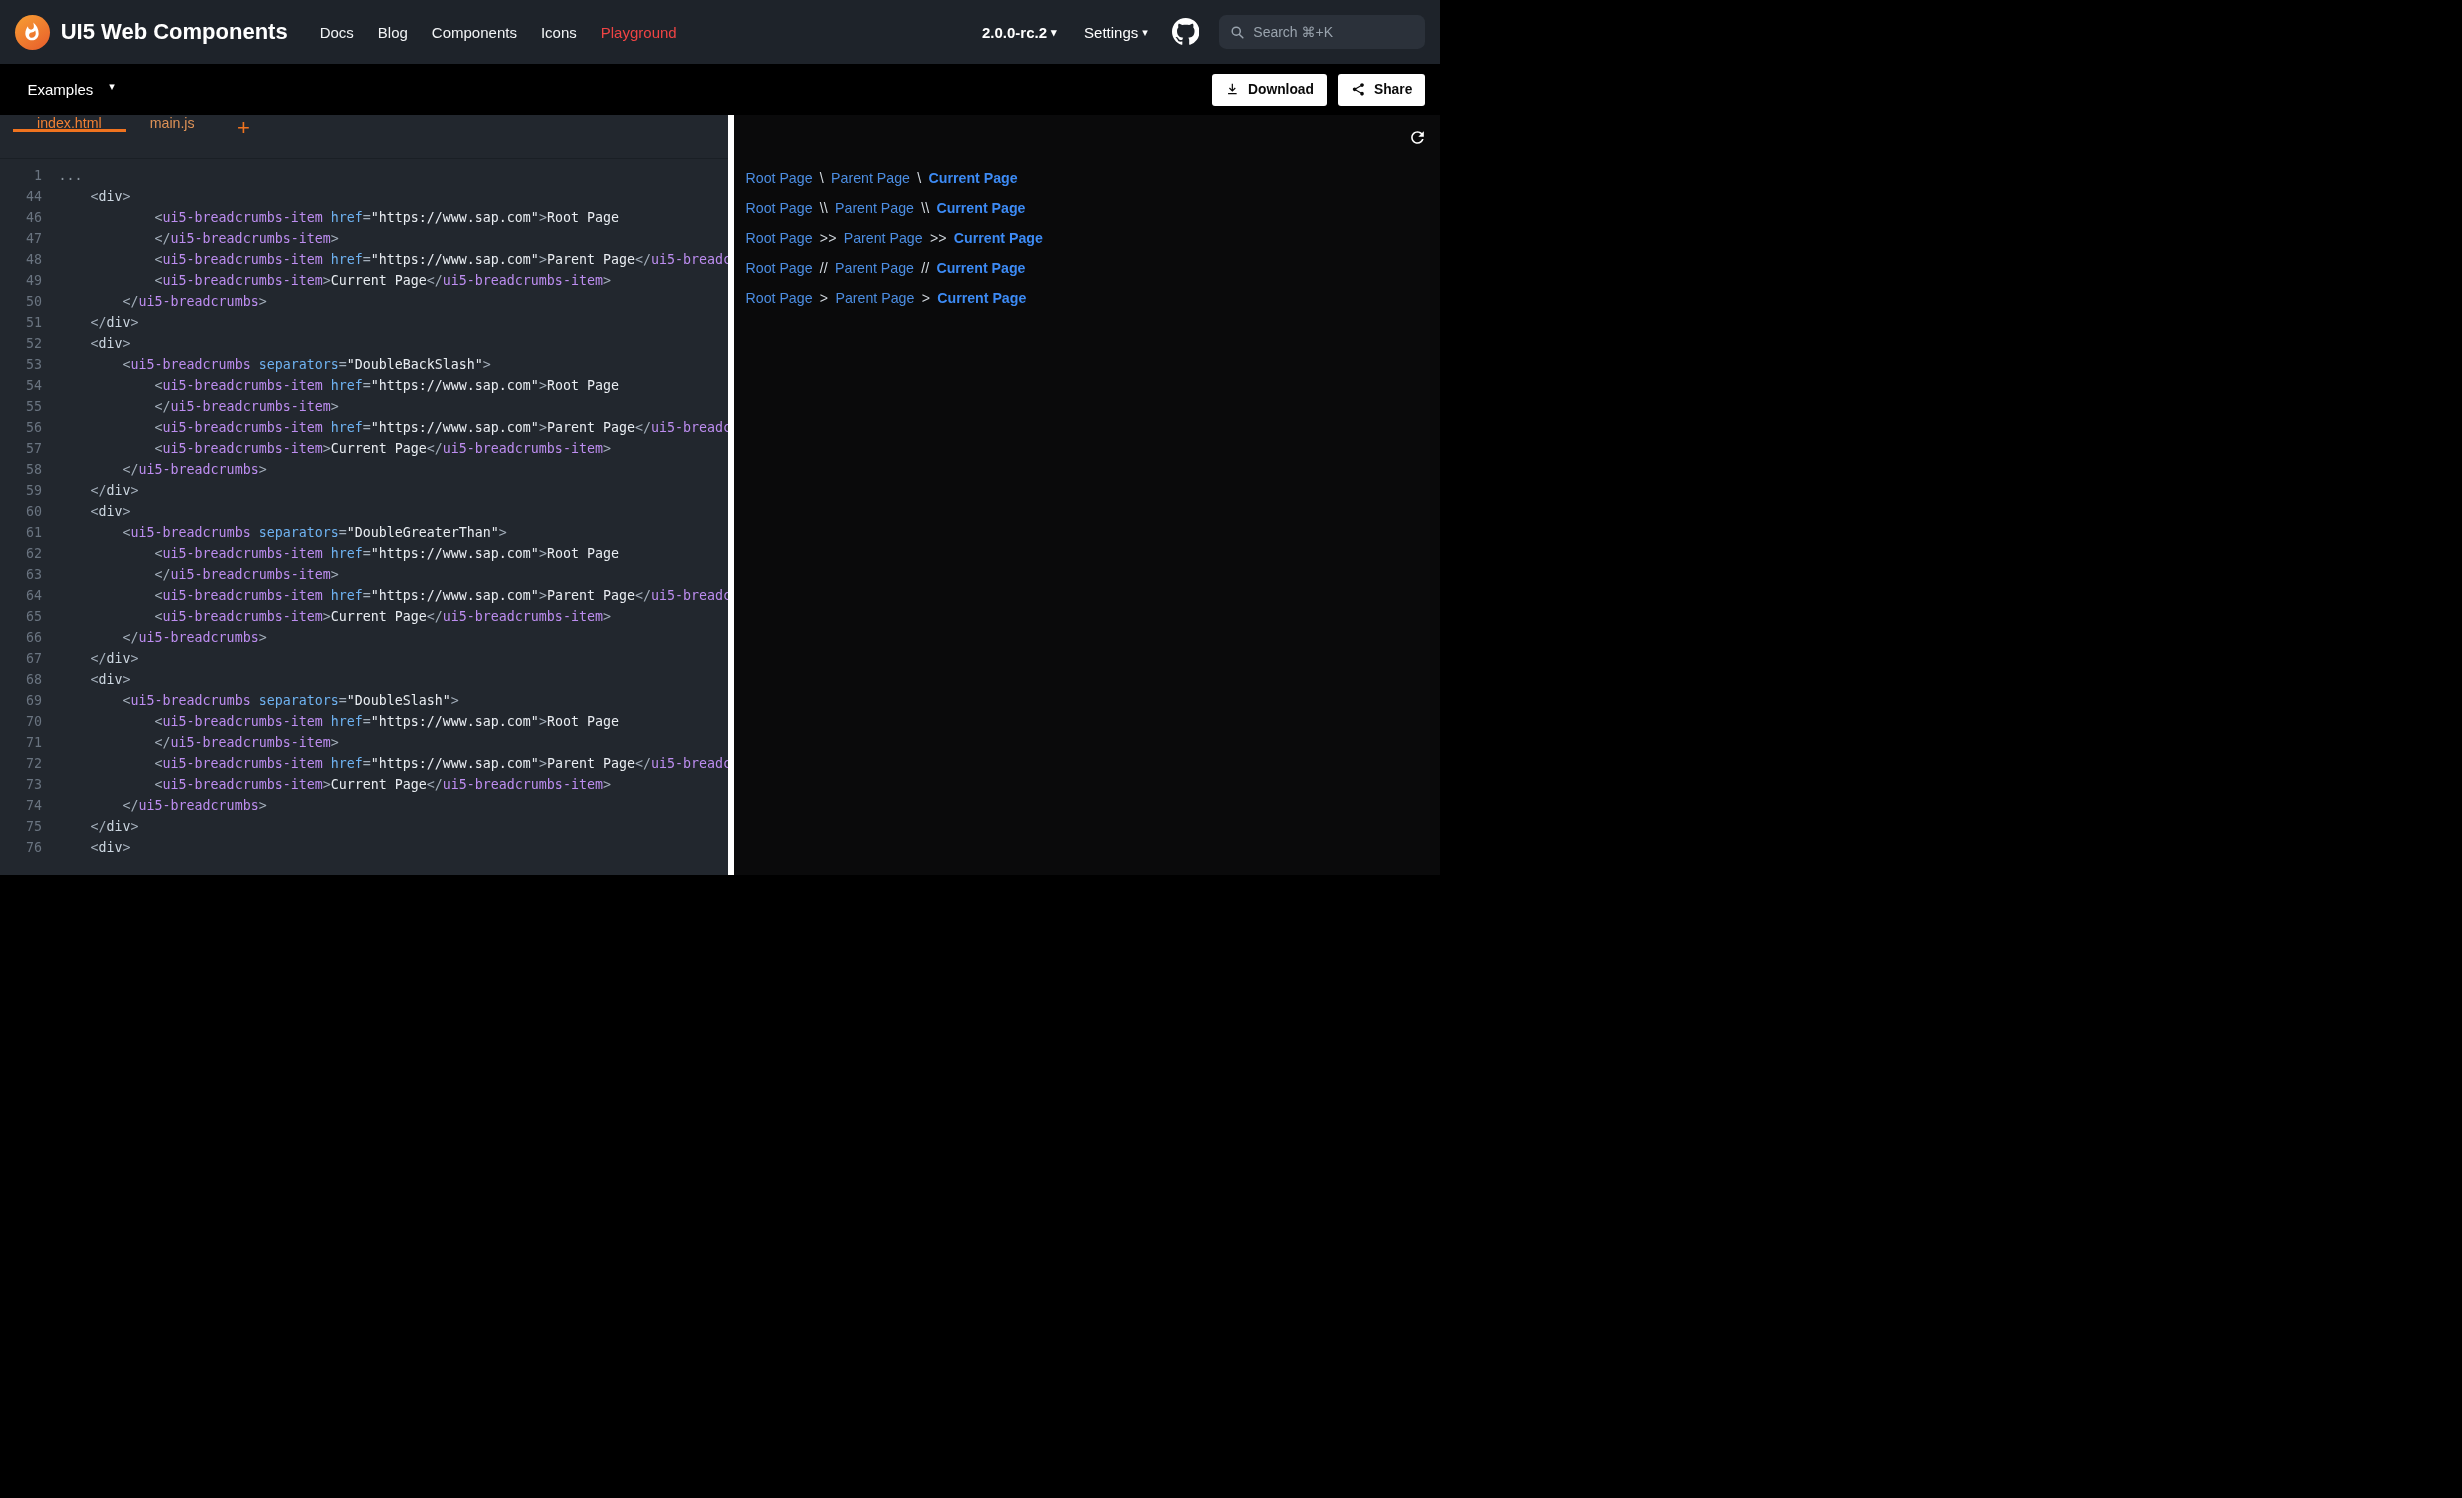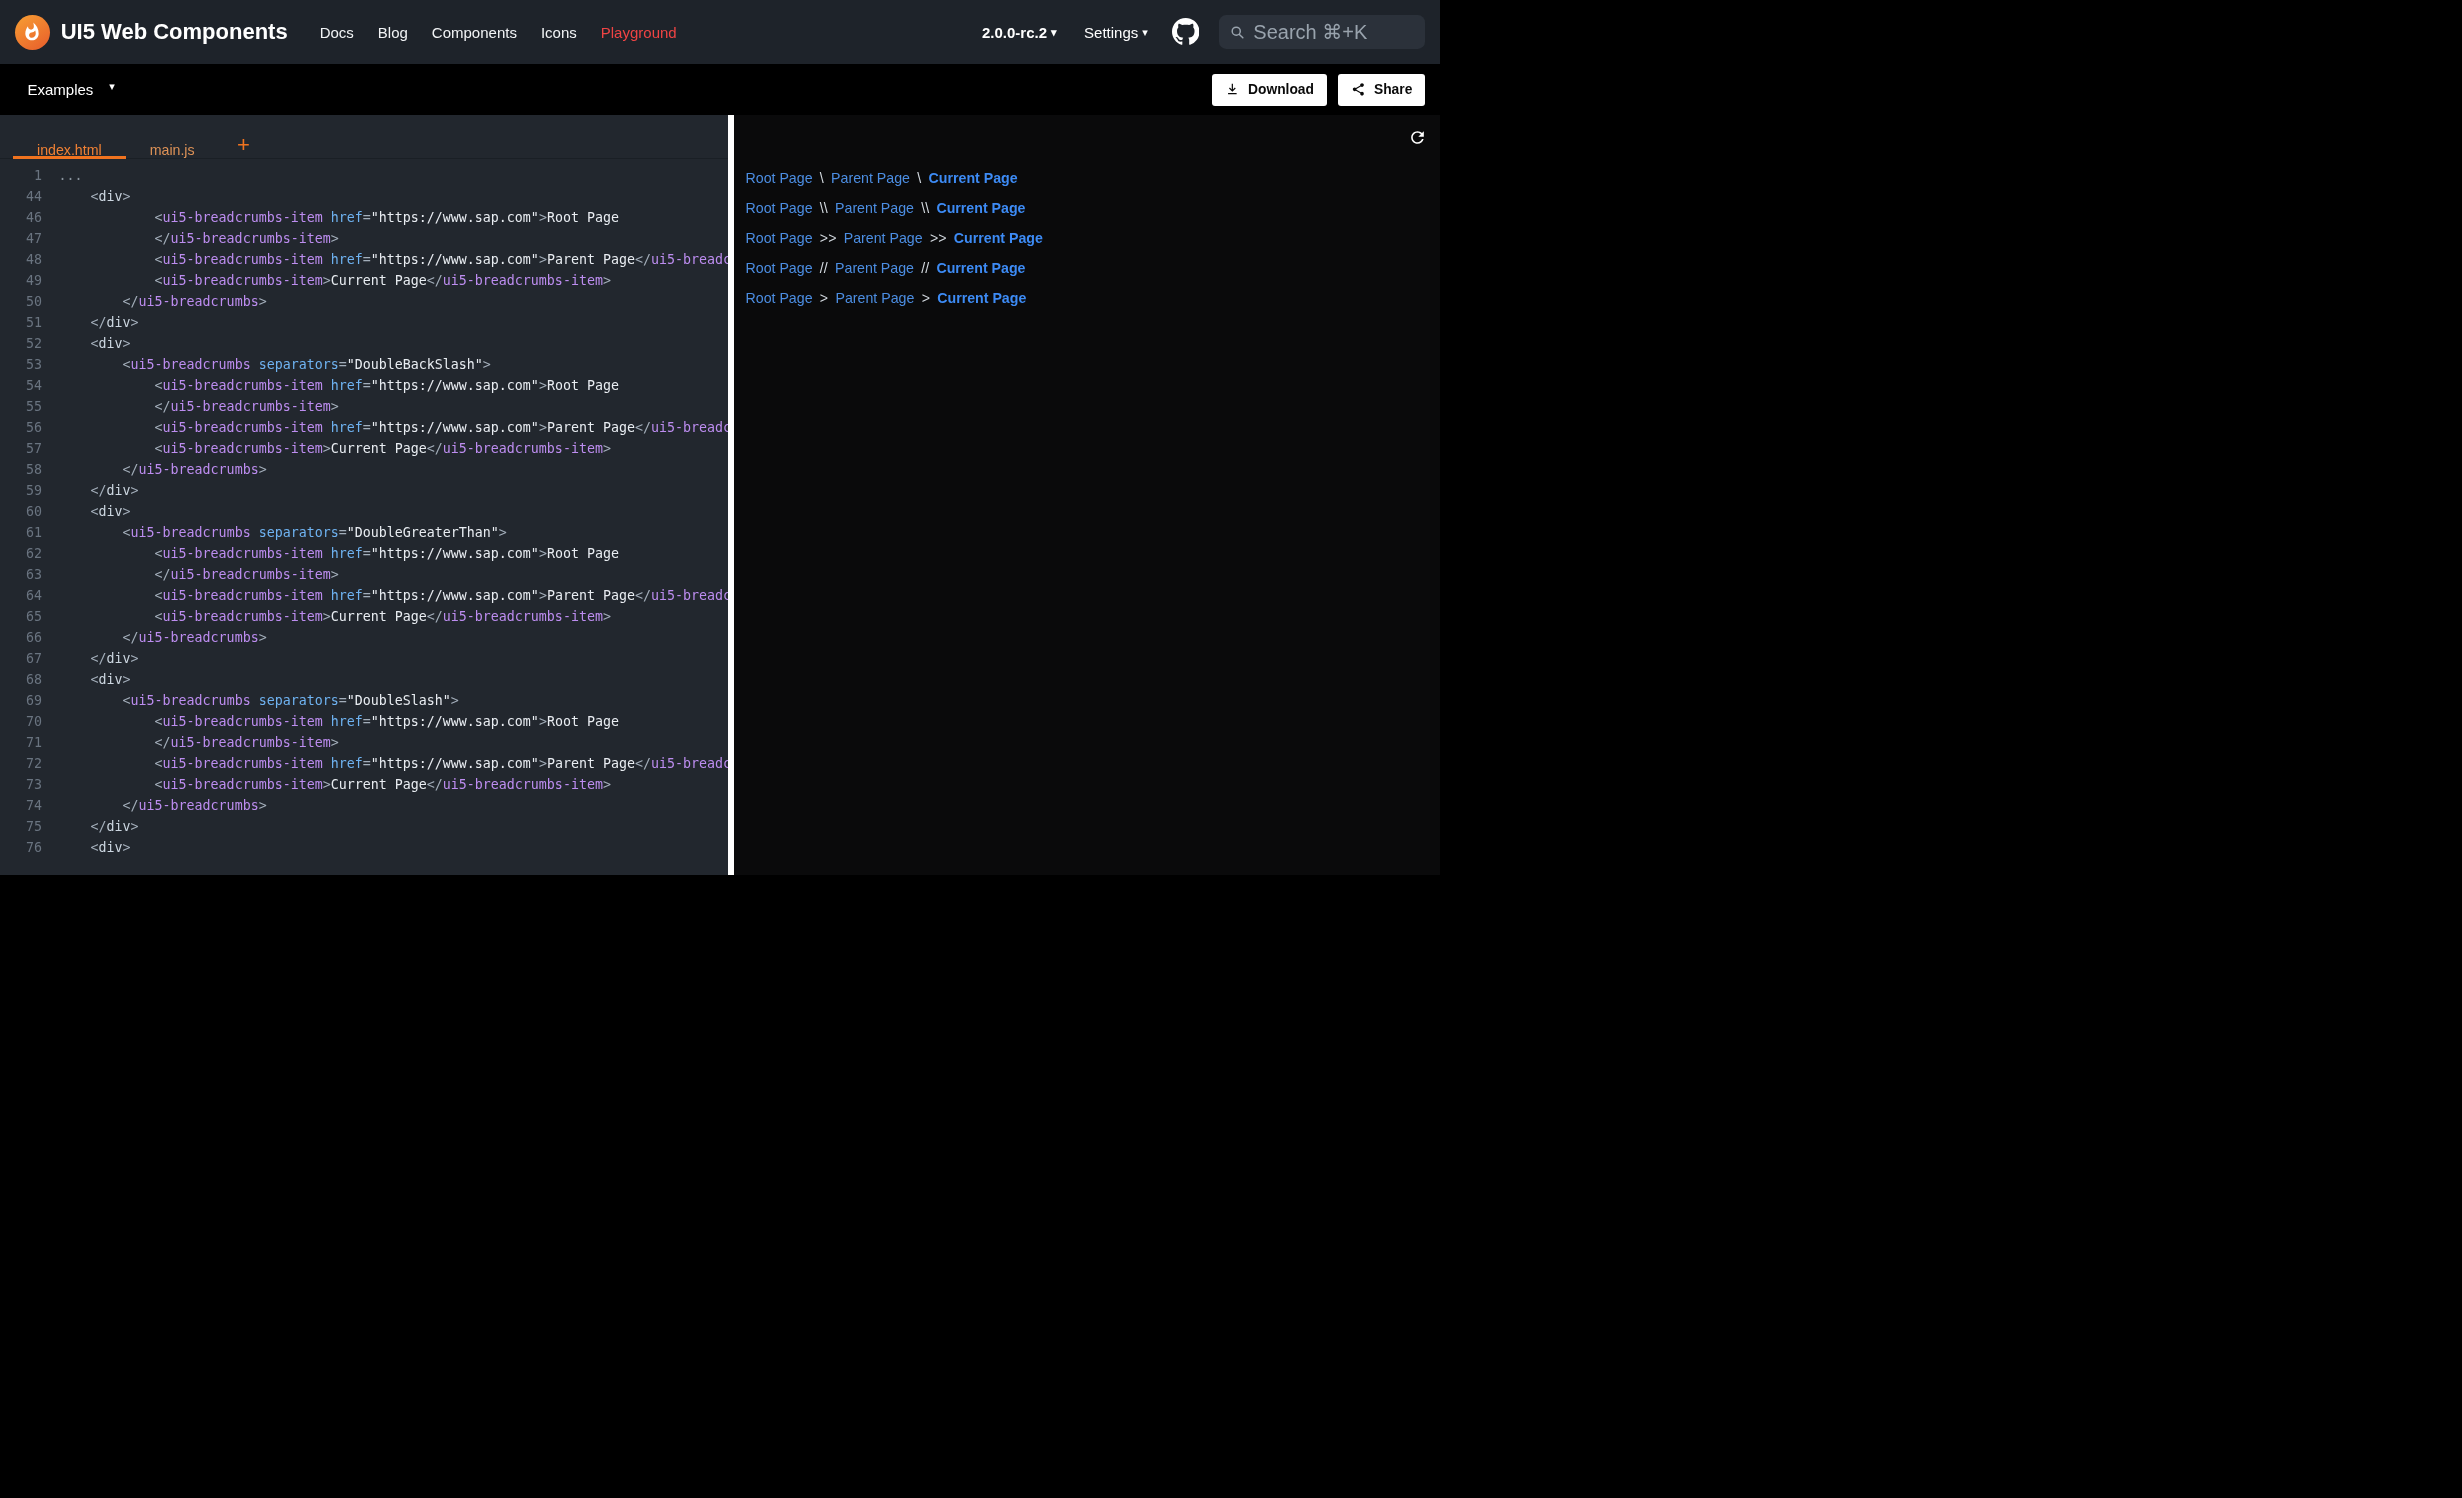--- a/index.html
+++ b/index.html
@@ -17,36 +17,36 @@
   .nav-link.active { color:#ef4444; }
   .spacer { flex:1; }
   .menu-item { display:flex; align-items:center; gap:4px; color:#fff; font-size:15px; cursor:pointer; white-space:nowrap; }
   .version { font-weight:600; margin-right:27.5px; }
   .settings { margin-right:24px; }
   .caret { font-size:11px; color:#fff; line-height:1; }
   .gh { margin-right:20px; display:flex; align-items:center; cursor:pointer; }
   .gh svg { width:27.5px; height:27.5px; }
   .search { width:206px; height:34px; background:#2b313a; border-radius:7.3px; display:flex; align-items:center; padding:0 11px; gap:8.3px; }
   .search svg { width:14.7px; height:14.7px; flex:none; }
-  .search input { background:transparent; border:none; outline:none; color:#dfe3e8; font-size:20px; width:100%;
+  .search input { background:transparent; border:none; outline:none; color:#dfe3e8; font-size:14px; width:100%;
     font-family:"Liberation Sans", sans-serif; }
   .search input::placeholder { color:#99a3ad; }
 
   
   .toolbar { height:51px; background:#000; display:flex; align-items:center; padding:0 14.7px 0 27.5px; }
   .examples { display:flex; align-items:flex-start; gap:16px; color:#fff; font-size:15px; cursor:pointer; }
   .btn { background:#fff; color:#0a0a0a; height:32px; border:none; border-radius:3px; display:flex; align-items:center;
     gap:8.3px; padding:0 13px; font-size:13.8px; font-weight:700; cursor:pointer; font-family:"Liberation Sans", sans-serif; }
   .btn + .btn { margin-left:11px; }
   .btn svg { width:14.7px; height:14.7px; }
 
   
   .content { display:flex; height:760px; }
   .editor { width:728px; background:#22272e; display:flex; flex-direction:column; overflow:hidden; }
-  .tabbar { height:44px; display:flex; align-items:flex-end; border-bottom:0.9px solid #1a1f25; padding-left:13px; flex:none; }
+  .tabbar { height:44px; display:flex; align-items:flex-start; border-bottom:0.9px solid #1a1f25; padding-left:13px; flex:none; }
   .tab { display:flex; align-items:center; padding:0 24px; font-size:14.2px; color:#de9257; position:relative; cursor:pointer; }
   .tab.active { color:#f08034; }
   .tab.active::after { content:""; position:absolute; left:0; right:0; bottom:-0.9px; height:2.8px; background:#f0731f; }
   .add-tab { display:flex; align-items:center; padding:0 18.4px; color:#f0731f; font-size:22px; cursor:pointer; }
   .code { flex:1; padding-top:5.5px; overflow:hidden; cursor:text; }
   .code-line { display:flex; height:21px; line-height:21px; white-space:pre;
     font-family:"DejaVu Sans Mono","Liberation Mono",monospace; font-size:13.3px; }
   .ln { width:42px; text-align:right; color:#6a7480; flex:none; }
   .lc { margin-left:16.5px; }
   .tok-p { color:#a3aeba; }

